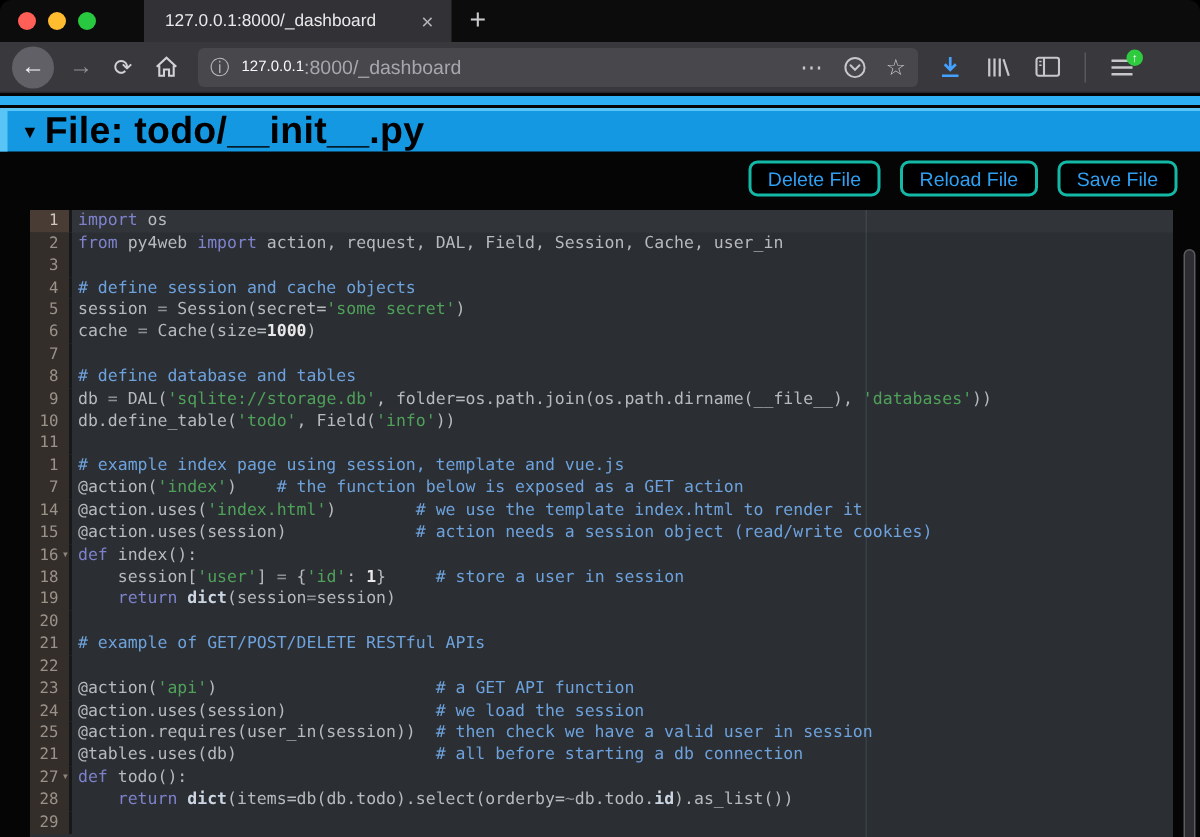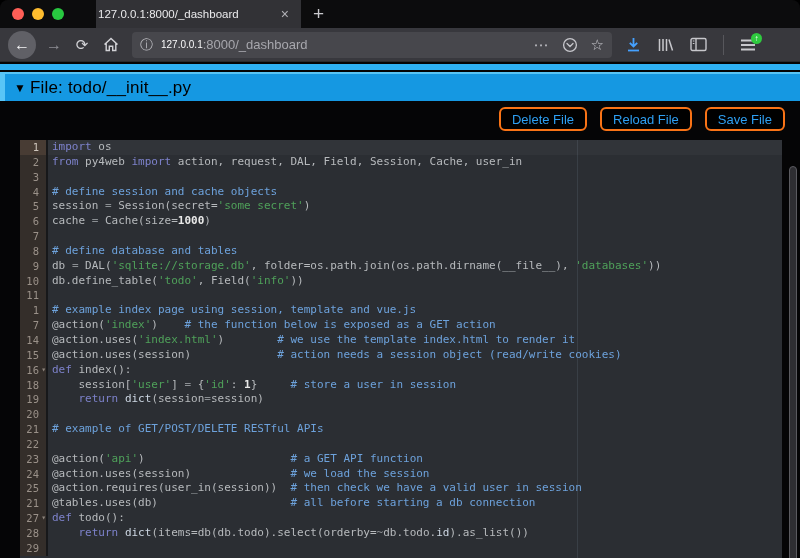--- a/index.html
+++ b/index.html
@@ -5,21 +5,21 @@
   * { margin:0; padding:0; box-sizing:border-box; }
   html,body { width:800px; height:558px; overflow:hidden; background:#000; }
   body { font-family:"Liberation Sans", sans-serif; position:relative; }
   #window { position:absolute; inset:0; background:#050506; border-radius:8px 8px 0 0; overflow:hidden; }
 
   
   .tabstrip { height:28px; background:#0c0c0d; display:flex; align-items:stretch; position:relative; }
   .lights { display:flex; align-items:center; gap:8px; padding:0 14px 0 12px; }
   .light { width:12px; height:12px; border-radius:50%; }
   .light.red { background:#ff5f57; } .light.yellow { background:#febc2e; } .light.green { background:#28c840; }
-  .tab { width:205px; margin-left:18px; background:#323236; display:flex; align-items:center; padding:0 8px 0 2px; }
+  .tab { width:205px; margin-left:18px; background:#323236; display:flex; align-items:center; padding:0 8px 0 14px; }
   .tab-title { flex:1; color:#eaeaec; font-size:11.5px; white-space:nowrap; overflow:hidden; }
   .tab-close { color:#b2b2b7; font-size:14px; padding:0 4px; cursor:default; }
   .newtab { color:#c9c9cd; font-size:19px; display:flex; align-items:center; padding:0 12px; }
 
   
   .navbar { height:34px; background:#38383d; display:flex; align-items:center; padding:0 8px; border-bottom:1px solid #2a2a2e; }
   .navbtn { display:flex; align-items:center; justify-content:center; color:#d2d2d6; }
   .back-circle { width:28px; height:28px; border-radius:50%; background:#606066; color:#f5f5f7; font-size:16px; font-weight:bold; margin-right:6px; }
   .fwd { width:24px; font-size:16px; color:#8f8f95; margin-right:4px; }
   .reload { width:24px; font-size:15px; margin-right:4px; }
@@ -35,42 +35,42 @@
   .sep { width:1px; height:20px; background:#57575c; }
   .menu-wrap { position:relative; }
   .badge { position:absolute; top:-5px; right:-6px; width:11px; height:11px; border-radius:50%; background:#2fcb3f; color:#fff; font-size:8px; line-height:11px; text-align:center; }
 
   
   .topstrip { position:absolute; left:0; right:0; top:64px; height:6px; background:#2eb1f4; }
   .fileheader { position:absolute; left:0; right:0; top:72px; height:29px; background:#1598e2;
                 border-left:5px solid #58c5f6; border-top:2px solid #58c5f6;
                 display:flex; align-items:center; color:#000; }
   .fh-caret { font-size:12px; margin:0 4px 0 9px; }
-  .fh-title { font-size:17px; letter-spacing:0.2px; }
+  .fh-title { font-size:25px; letter-spacing:0.2px;font-weight:bold; }
 
   
   .btnrow { position:absolute; top:107px; right:15px; display:flex; gap:13px; }
-  .fbtn { background:#000; border:2px solid #f97316; color:#2e9ff2; font-size:13px;
+  .fbtn { background:#000; border:2px solid #14b8a6; color:#2e9ff2; font-size:13px;
           font-family:"Liberation Sans",sans-serif; border-radius:6px; padding:3px 11px; height:24px; line-height:16px; }
 
   
   .editor { position:absolute; left:20px; top:140px; width:762px; bottom:0; background:#2b2e33; overflow:hidden; }
   .cl { display:flex; height:14.857px; line-height:14.857px; font-family:"DejaVu Sans Mono",monospace; font-size:11px; }
   .g { flex:0 0 28px; background:#342e2a; border-right:2px solid #17181a; color:#9a9189;
        text-align:right; padding-right:7px; position:relative; font-size:10.5px; }
   .cl.act .g { background:#483c34; color:#cfc6bd; }
   .cl.act .c { background:rgba(255,255,255,0.03); }
   .fold { position:absolute; right:0; top:0; font-size:8px; color:#8d857d; line-height:14.857px; }
   .c { flex:1; white-space:pre; padding-left:4px; color:var(--pl); }
   .kw  { color:var(--kw); }
   .pl  { color:var(--pl); }
   .str { color:var(--str); }
   .com { color:var(--com); }
   .num { color:var(--num); font-weight:bold; }
-  .bi  { color:var(--bi);  font-weight:normal; }
+  .bi  { color:var(--bi);  font-weight:bold; }
   .op  { color:var(--op); }
   .ruler { position:absolute; left:557px; top:0; bottom:0; width:1px; background:rgba(150,170,190,0.14); z-index:5; }
 
   .page-scrollbar { position:absolute; right:3px; top:166px; bottom:-4px; width:8px;
                     border:1px solid #5b5b60; background:#2e2e32; border-radius:5px; }
 
   svg { display:block; }
 </style>
 </head>
 <body>

